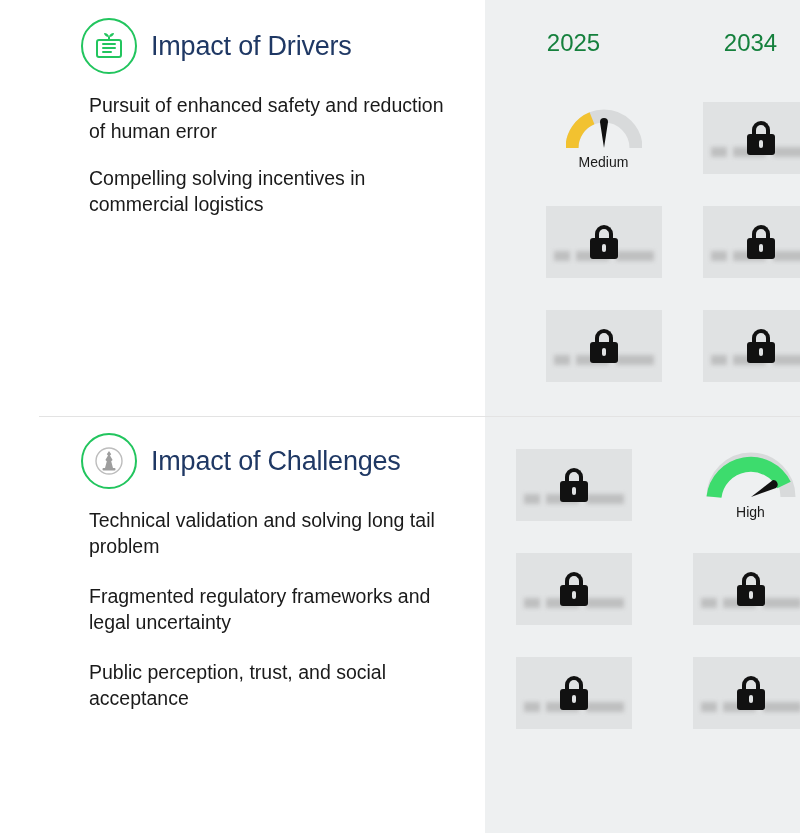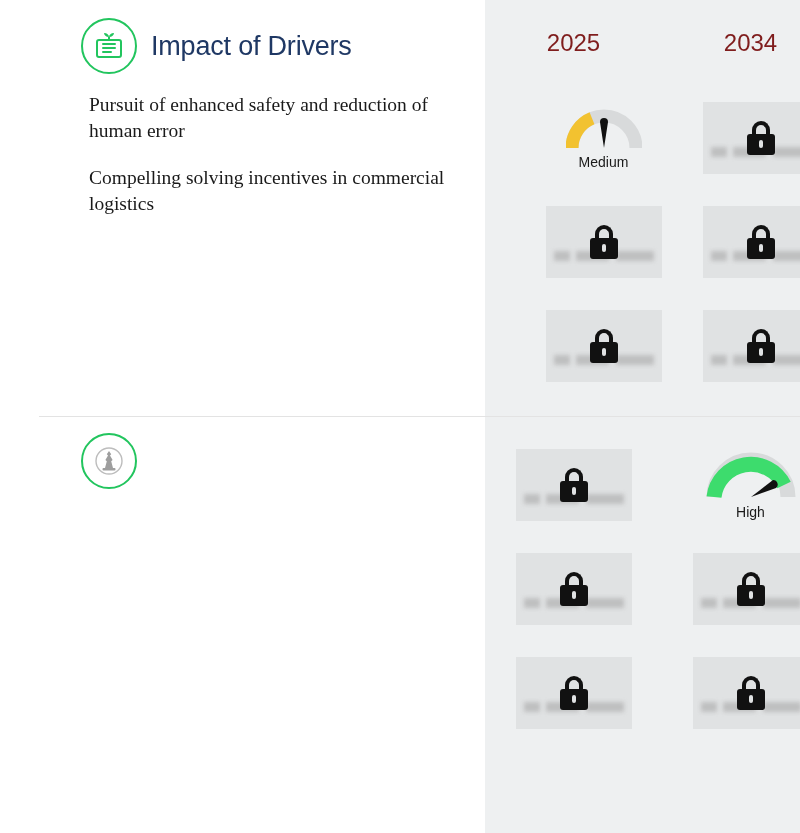--- a/index.html
+++ b/index.html
@@ -62,21 +62,20 @@
   .head-title {
     font-size: 27px;
     color: #1f3864;
     font-weight: 500;
     letter-spacing: -0.2px;
     white-space: nowrap;
   }
   .bullets {
     margin-left: 30px;
     margin-top: 2px;
-    font-family: Liberation Serif, serif;
   }
   .bullet {
     font-size: 19.5px;
     line-height: 26px;
     color: #1a1a1a;
     margin-bottom: 21px;
     max-width: 370px;
   }
   .section-challenges .bullet {
     margin-bottom: 24px;
@@ -91,21 +90,21 @@
   }
   .col-headers {
     display: flex;
     height: 86px;
     align-items: center;
   }
   .col-header {
     flex: 1;
     text-align: center;
     font-size: 24px;
-    color: #7f1d1d;
+    color: #15803d;
   }
   .grid-section {
     position: relative;
   }
   .grid-drivers { height: 330px; padding-left: 40px; }
   .grid-challenges {
     height: 417px;
     border-top: 1px solid #e3e3e3;
     padding-top: 16px;
     box-sizing: border-box;
@@ -226,20 +225,26 @@
 
     <div class="section section-challenges">
       <div class="section-head">
         <span class="head-icon">
           <svg width="32" height="32" viewBox="0 0 32 32">
             <circle cx="16" cy="16" r="13" fill="none" stroke="#bdbdbd" stroke-width="1.4"></circle>
             <path d="M16 6 l2.2 3.2 -1.2 1.2 2.6 4.6 -1.4 1.2 1.8 6.8 h-8 l1.8-6.8 -1.4-1.2 2.6-4.6 -1.2-1.2 z" fill="#9e9e9e"></path>
             <rect x="9.5" y="23" width="13" height="2.6" rx="1" fill="#9e9e9e"></rect>
           </svg>
         </span>
+        <span class="head-title">Impact of Challenges</span>
+      </div>
+      <div class="bullets">
+        <div class="bullet">Technical validation and solving long tail problem</div>
+        <div class="bullet">Fragmented regulatory frameworks and legal uncertainty</div>
+        <div class="bullet">Public perception, trust, and social acceptance</div>
       </div>
     </div>
   </div>
 
   <div class="right-col">
 
     <div class="col-headers">
       <div class="col-header">2025</div>
       <div class="col-header">2034</div>
     </div>

